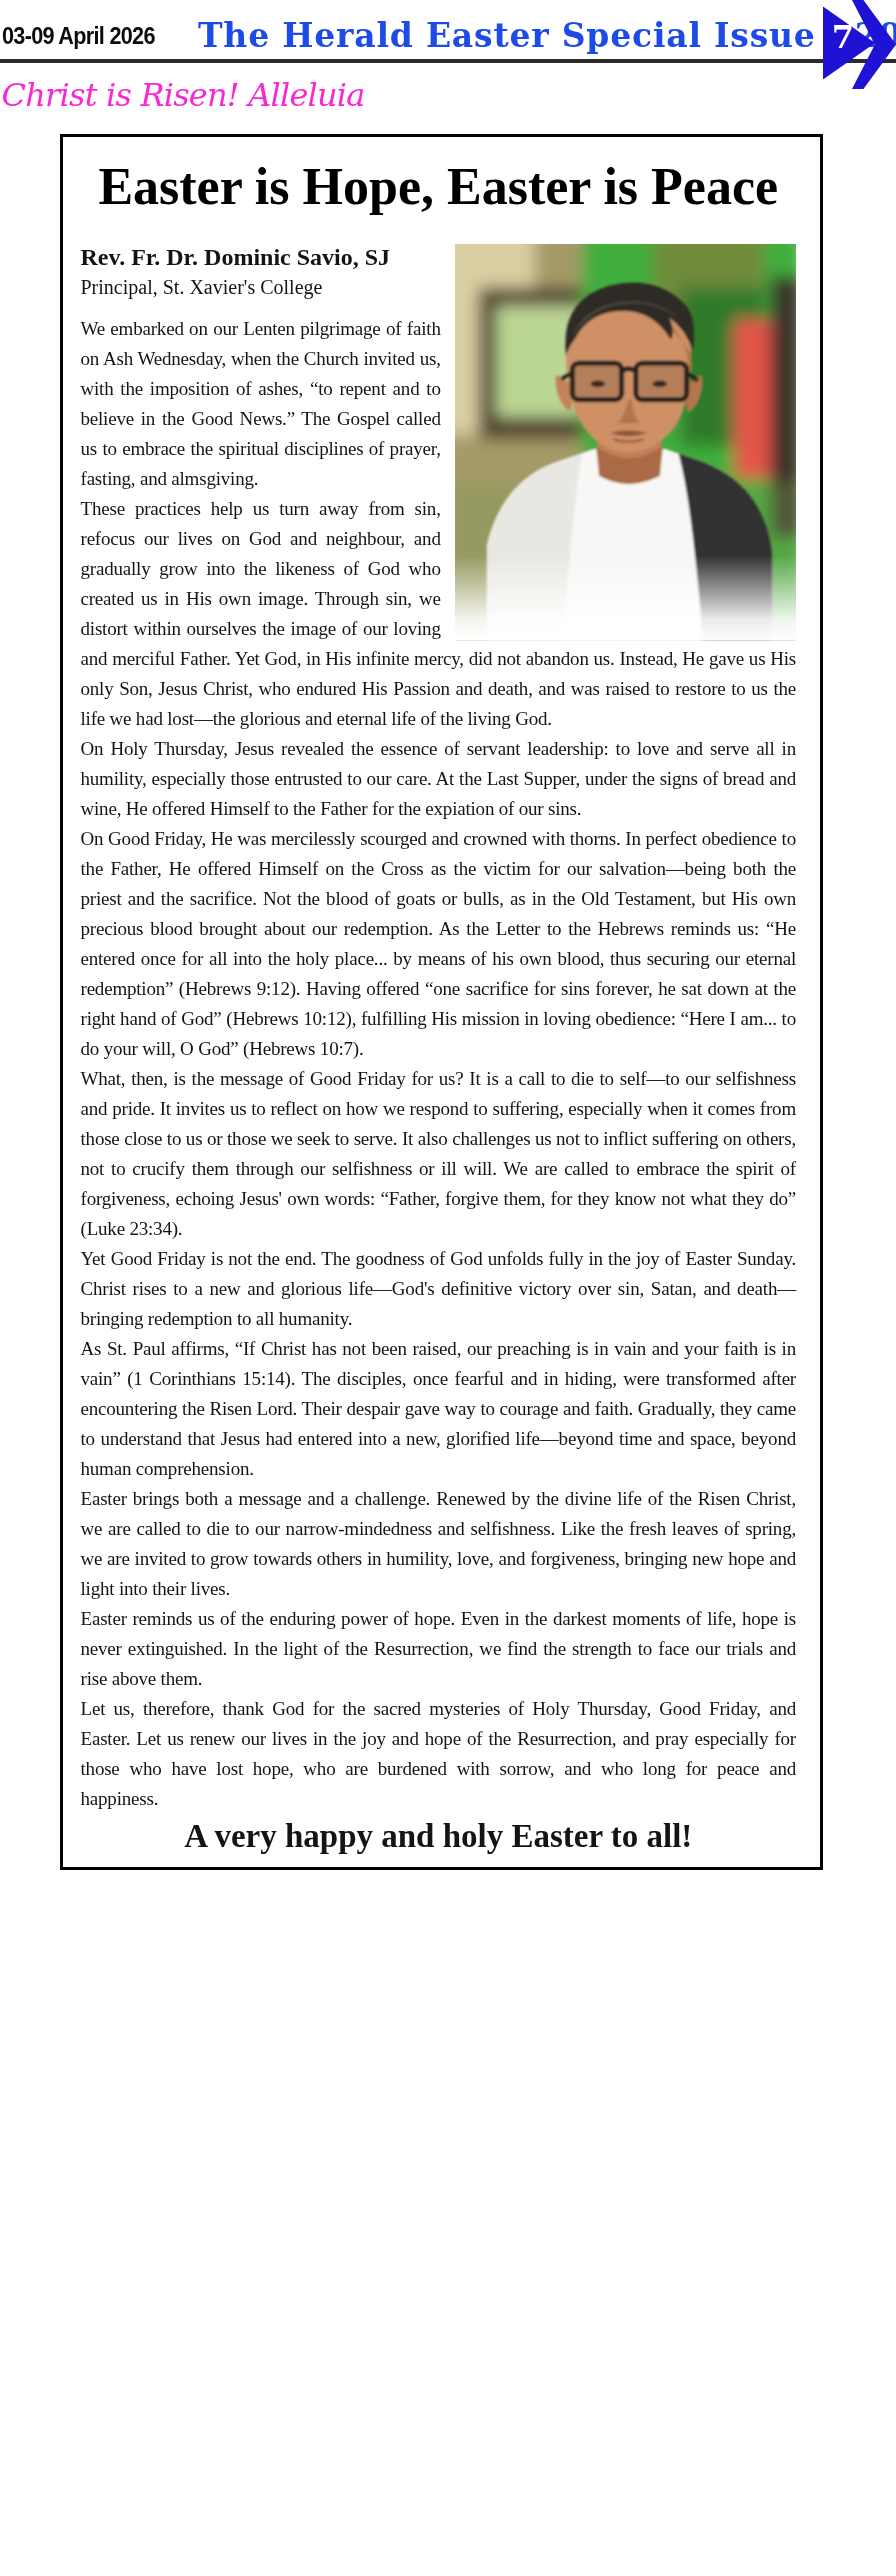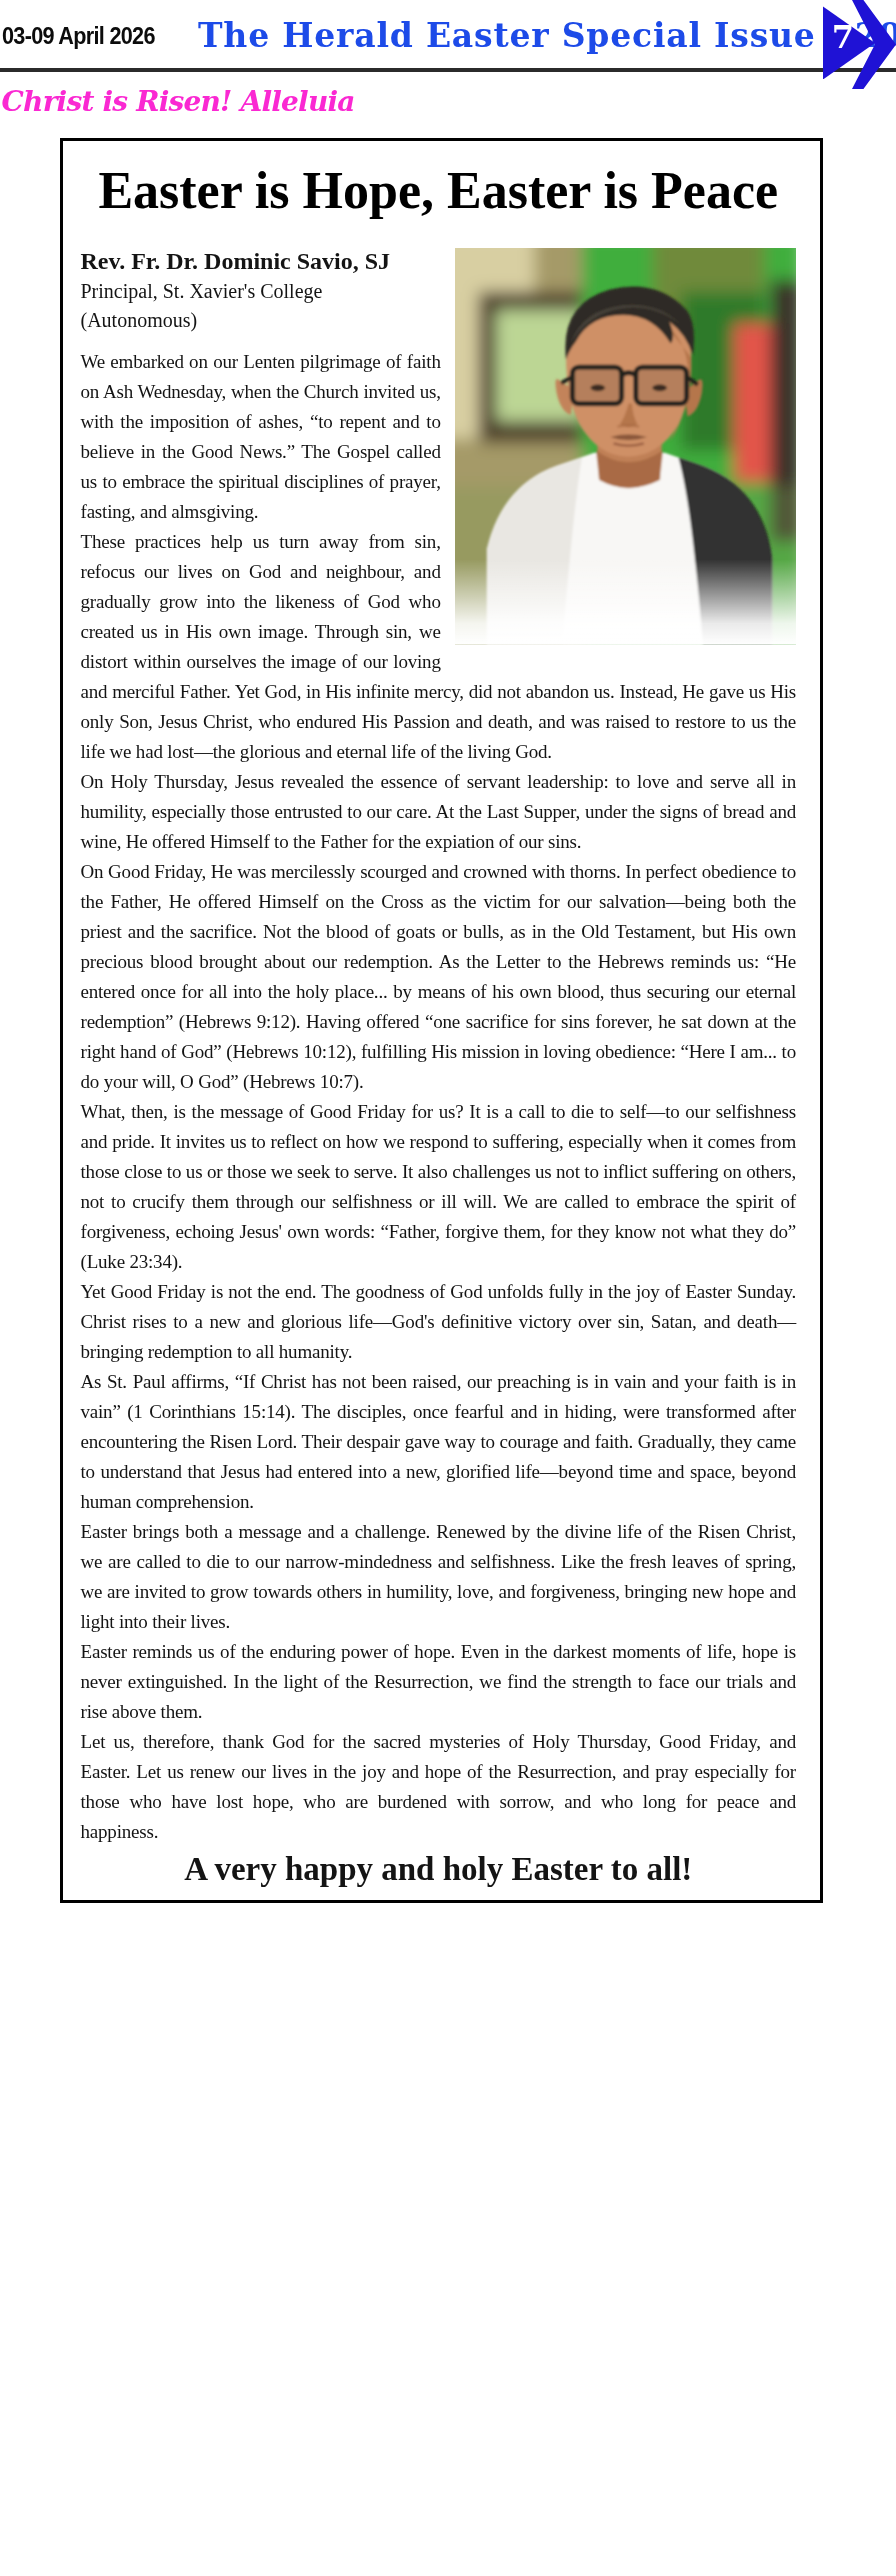--- a/index.html
+++ b/index.html
@@ -1,35 +1,35 @@
 <!DOCTYPE html>
 <html style="font-size:12.7px"><head>
 <meta charset="utf-8">
 <style>
   html,body{margin:0;padding:0;background:#ffffff;}
   body{width:896px;font-family:"Liberation Serif",serif;color:#141414;}
 
   
-  .header{position:relative;height:68px;}
+  .header{position:relative;height:59px;}
   .date{position:absolute;left:1.6px;top:22px;font-family:"Liberation Sans",sans-serif;
         font-weight:bold;font-size:24.6px;letter-spacing:-0.8px;transform:scaleX(.88);
         transform-origin:0 50%;color:#0c0c0c;white-space:nowrap;}
   .masthead{position:absolute;left:198px;top:16px;width:619px;text-align:center;
         font-family:"DejaVu Serif",serif;font-weight:bold;font-size:33px;
         letter-spacing:0.8px;color:#1d4be8;white-space:nowrap;}
   .arrow-wrap{position:absolute;right:0;top:0;width:73px;height:89px;}
   .chev{position:absolute;left:29px;top:0;width:44px;height:89px;background:#1f12d5;
         clip-path:polygon(0 0,26% 0,100% 50%,26% 100%,0 100%,52% 50%);}
   .tri{position:absolute;left:0;top:6.4px;width:52px;height:73px;background:#1f12d5;
         clip-path:polygon(0 0,100% 50%,0 100%);}
   .tri-num{position:absolute;left:8.7px;top:17.5px;z-index:2;color:#fff;
         font-family:"DejaVu Serif",serif;font-weight:bold;font-size:32px;}
   .rule{height:4px;background:#2b2b2b;}
   .tagline{margin:12.7px 0 0 1.6px;font-family:"DejaVu Serif",serif;font-style:italic;
-        font-weight:bold;font-size:28px;color:#fa28d2;letter-spacing:-0.8px;}
+        font-weight:normal;font-size:32px;color:#fa28d2;letter-spacing:-0.8px;}
 
   
   .box{box-sizing:border-box;margin:20.6px 0 24px 60px;width:763px;
        border:3.2px solid #000;padding:9.5px 24px 12.7px 17.5px;overflow:hidden;}
   .title{font-size:52px;line-height:67px;font-weight:bold;text-align:center;
        margin:6.4px 8px 20.6px;color:#000000;}
   .photo{float:right;width:341px;height:397px;margin:3.2px 0 3.2px 14.3px;}
   .byline{margin:0 0 12.7px 0;}
   .byline-name{font-size:24px;font-weight:bold;line-height:32px;}
   .byline-role{font-size:20px;line-height:29px;}
@@ -118,21 +118,20 @@
         <path d="M205 225 Q218 221 232 225" fill="none" stroke="#a96b44" stroke-width="3" opacity="0.7"></path>
       </g>
 
       <rect x="0" y="392" width="430" height="108" fill="url(#fade)"></rect>
     </svg>
   </div>
 
   <div class="byline">
     <div class="byline-name">Rev. Fr. Dr. Dominic Savio, SJ</div>
     <div class="byline-role">Principal, St. Xavier's College</div>
-    <div class="byline-role">(Autonomous)</div>
   </div>
 
   <p class="body">We embarked on our Lenten pilgrimage of faith on Ash Wednesday, when the Church invited us, with the imposition of ashes, “to repent and to believe in the Good News.” The Gospel called us to embrace the spiritual disciplines of prayer, fasting, and almsgiving.</p>
   <p class="body">These practices help us turn away from sin, refocus our lives on God and neighbour, and gradually grow into the likeness of God who created us in His own image. Through sin, we distort within ourselves the image of our loving and merciful Father. Yet God, in His infinite mercy, did not abandon us. Instead, He gave us His only Son, Jesus Christ, who endured His Passion and death, and was raised to restore to us the life we had lost—the glorious and eternal life of the living God.</p>
   <p class="body">On Holy Thursday, Jesus revealed the essence of servant leadership: to love and serve all in humility, especially those entrusted to our care. At the Last Supper, under the signs of bread and wine, He offered Himself to the Father for the expiation of our sins.</p>
   <p class="body">On Good Friday, He was mercilessly scourged and crowned with thorns. In perfect obedience to the Father, He offered Himself on the Cross as the victim for our salvation—being both the priest and the sacrifice. Not the blood of goats or bulls, as in the Old Testament, but His own precious blood brought about our redemption. As the Letter to the Hebrews reminds us: “He entered once for all into the holy place... by means of his own blood, thus securing our eternal redemption” (Hebrews 9:12). Having offered “one sacrifice for sins forever, he sat down at the right hand of God” (Hebrews 10:12), fulfilling His mission in loving obedience: “Here I am... to do your will, O God” (Hebrews 10:7).</p>
   <p class="body">What, then, is the message of Good Friday for us? It is a call to die to self—to our selfishness and pride. It invites us to reflect on how we respond to suffering, especially when it comes from those close to us or those we seek to serve. It also challenges us not to inflict suffering on others, not to crucify them through our selfishness or ill will. We are called to embrace the spirit of forgiveness, echoing Jesus' own words: “Father, forgive them, for they know not what they do” (Luke 23:34).</p>
   <p class="body">Yet Good Friday is not the end. The goodness of God unfolds fully in the joy of Easter Sunday. Christ rises to a new and glorious life—God's definitive victory over sin, Satan, and death—bringing redemption to all humanity.</p>
   <p class="body">As St. Paul affirms, “If Christ has not been raised, our preaching is in vain and your faith is in vain” (1 Corinthians 15:14). The disciples, once fearful and in hiding, were transformed after encountering the Risen Lord. Their despair gave way to courage and faith. Gradually, they came to understand that Jesus had entered into a new, glorified life—beyond time and space, beyond human comprehension.</p>
   <p class="body">Easter brings both a message and a challenge. Renewed by the divine life of the Risen Christ, we are called to die to our narrow-mindedness and selfishness. Like the fresh leaves of spring, we are invited to grow towards others in humility, love, and forgiveness, bringing new hope and light into their lives.</p>

